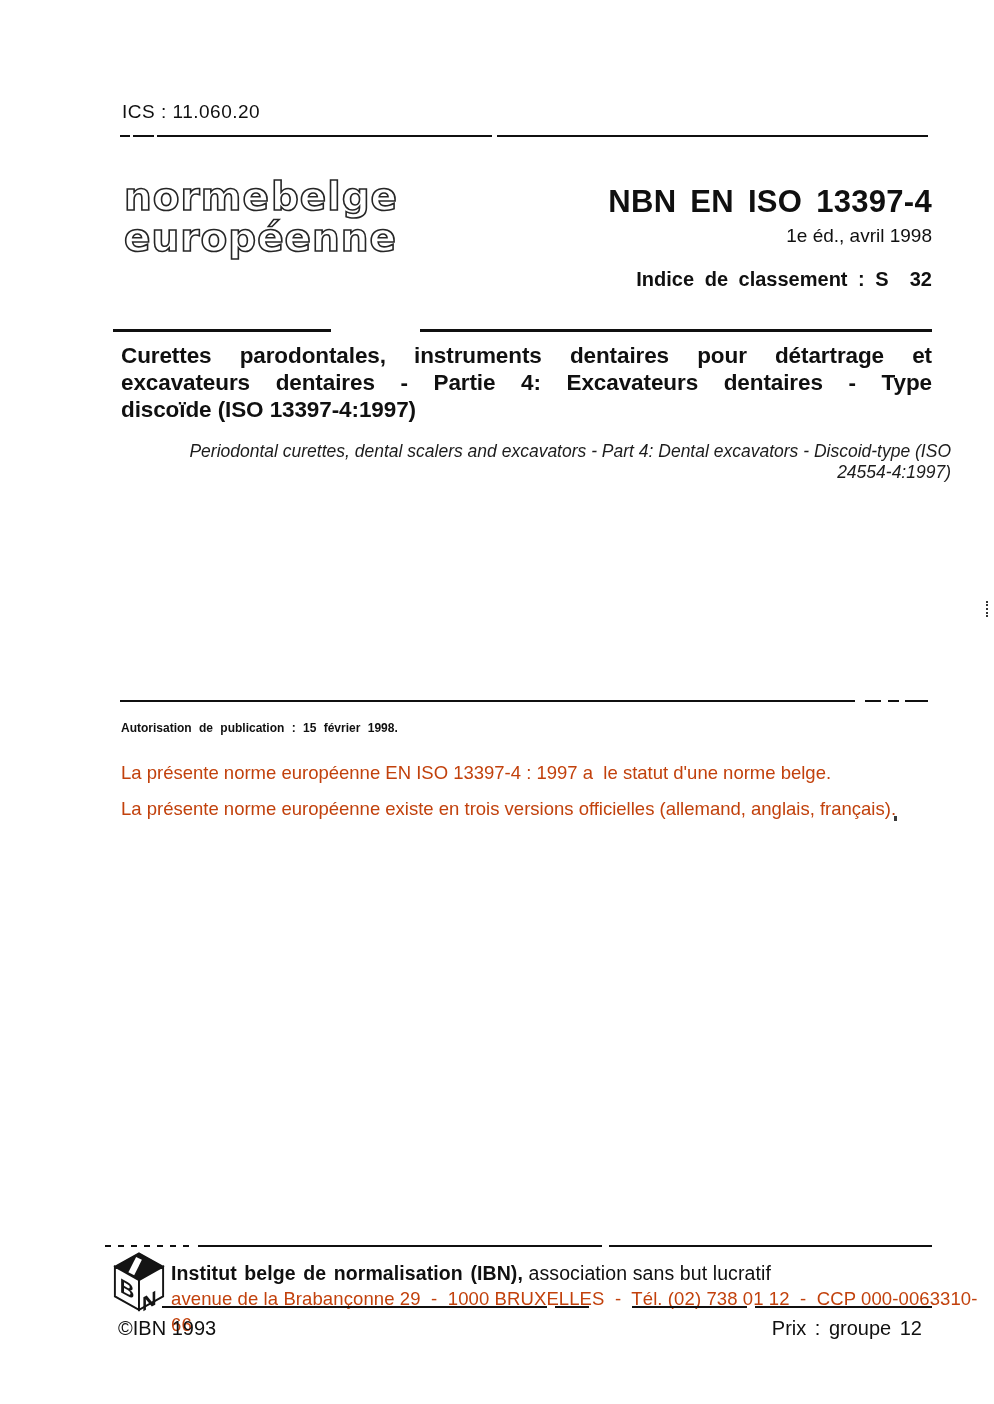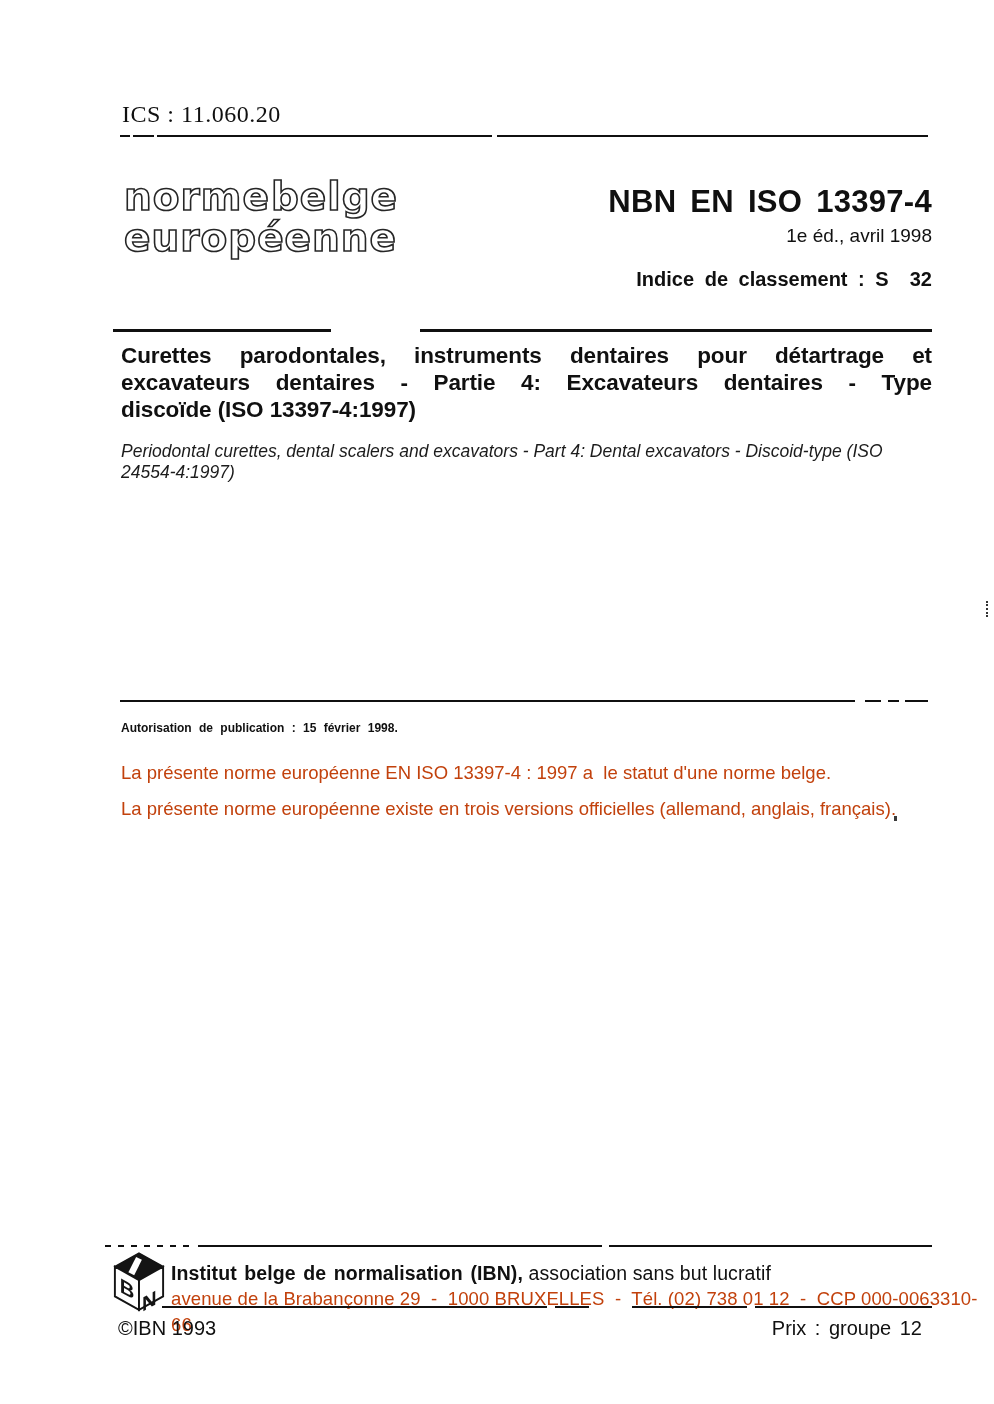--- a/index.html
+++ b/index.html
@@ -3,21 +3,21 @@
 <meta charset="utf-8">
 <style>
   html,body{margin:0;padding:0;background:#ffffff;}
   .page{
     position:relative;width:994px;height:1404px;background:#ffffff;
     font-family:"Liberation Sans","DejaVu Sans",sans-serif;color:#101010;
     overflow:hidden;
   }
   .abs{position:absolute;}
   
-  .ics{left:122px;top:101px;font-size:24px;letter-spacing:0.5px;font-family:Liberation Serif, serif;}
+  .ics{left:122px;top:101px;font-size:19px;letter-spacing:0.5px;}
   .rule{background:#101010;height:2px;}
   .hr-top{left:120px;top:135px;width:808px;height:2px;
     background:linear-gradient(90deg,#101010 0 10px,transparent 10px 13px,#101010 13px 34px,transparent 34px 37px,#101010 37px 46%,transparent 46% 46.6%,#101010 46.6% 100%);}
   
   .stamp{left:124px;top:176px;width:274px;}
   .stamp-row{display:flex;justify-content:space-between;}
   .stamp span,.stamp .stamp-row2{
     font-family:"DejaVu Sans",sans-serif;font-weight:700;font-size:39px;line-height:41px;
     color:#ffffff;-webkit-text-stroke:1.6px #262626;letter-spacing:1px;
   }
@@ -27,21 +27,21 @@
   .ref{font-size:31px;font-weight:700;word-spacing:5px;letter-spacing:0.3px;}
   .edition{font-size:19px;margin-top:5px;}
   .classement{font-size:20px;font-weight:700;margin-top:21px;word-spacing:5px;white-space:pre;}
   
   .seg-left{left:113px;top:329px;width:218px;height:3px;}
   .seg-right{left:420px;top:329px;width:512px;height:3px;}
   
   .title-fr{left:121px;top:342px;width:811px;font-size:22.5px;font-weight:700;line-height:27px;letter-spacing:-0.1px;}
   .title-fr .just{text-align:justify;text-align-last:justify;}
   .title-en{left:121px;top:441px;width:830px;font-size:17.5px;font-style:italic;line-height:21px;color:#1c1c1c;}
-  .title-en div{white-space:nowrap;}
+  .title-en div{white-space:nowrap;text-align:right;}
   
   .hr-mid{left:120px;top:700px;width:808px;height:2px;
     background:linear-gradient(90deg,#101010 0 91%,transparent 91% 92.2%,#101010 92.2% 94.2%,transparent 94.2% 95%,#101010 95% 96.4%,transparent 96.4% 97.2%,#101010 97.2% 100%);}
   .auth{left:121px;top:721px;font-size:12px;font-weight:700;word-spacing:4px;white-space:pre;}
   .para{font-size:18.5px;white-space:pre-wrap;color:#c2410c;}
   .p1{left:121px;top:762px;}
   .p2{left:121px;top:798px;text-align:right;}
   
   .hr-f1-dash{left:105px;top:1245px;width:85px;height:2px;
     background:repeating-linear-gradient(90deg,#101010 0 6px,transparent 6px 13px);}

